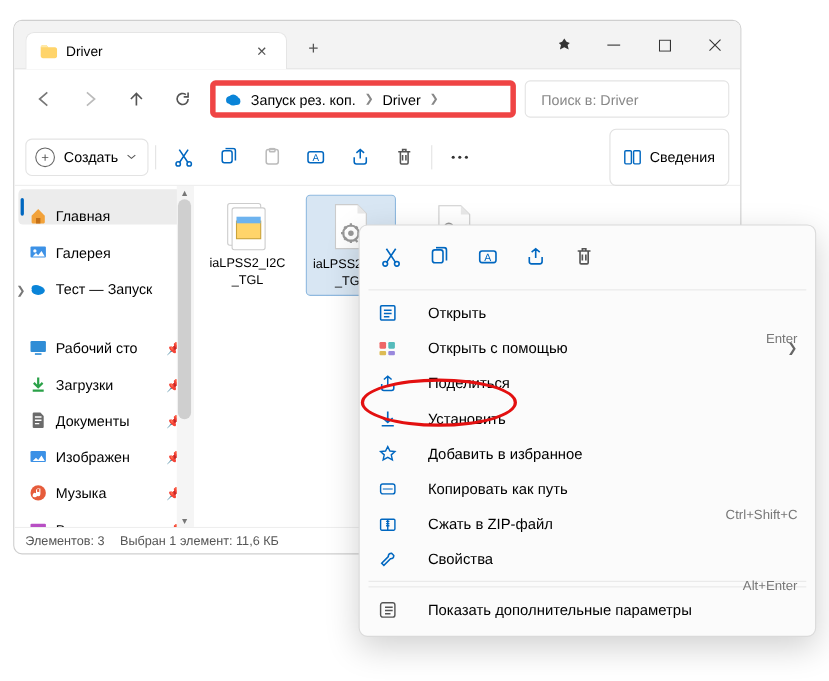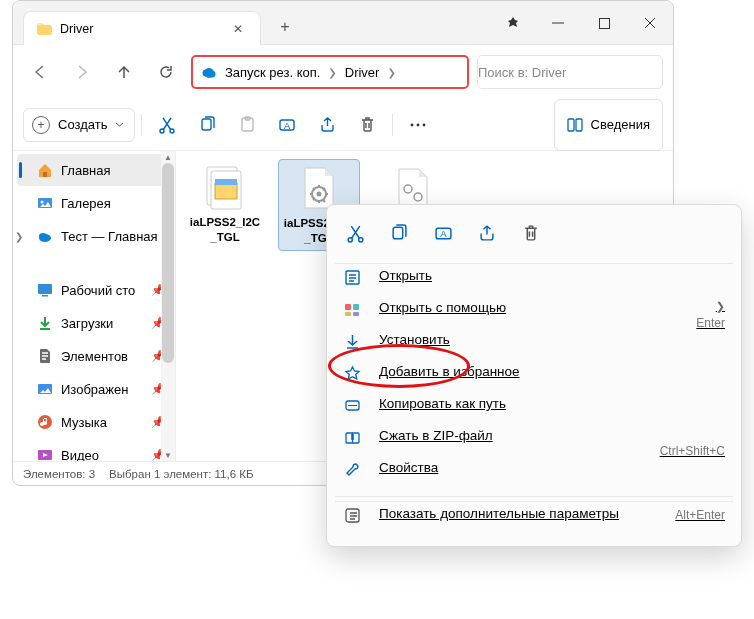--- a/index.html
+++ b/index.html
@@ -1,64 +1,64 @@
 <!DOCTYPE html>
 <html><head>
 <meta charset="utf-8">
 <style>
 * { box-sizing: border-box; margin: 0; padding: 0; font-family: "Segoe UI", Arial, sans-serif; }
 body { background: #fff; width: 754px; height: 619px; position: relative; overflow: hidden; }
 
-.window { width: 662px; height: 486px; border: 1px solid #cfcfcf; border-radius: 8px; overflow: hidden; background: #fff; position: absolute; left: 12px; top: 0; display: flex; flex-direction: column; }
+.window { width: 662px; height: 486px; border: 1px solid #cfcfcf; border-radius: 8px; overflow: hidden; background: #fff; position: absolute; left: 12px; top: 18px; display: flex; flex-direction: column; }
 
 .titlebar { height: 44px; background: #f3f3f3; display: flex; align-items: flex-start; border-bottom: 1px solid #e5e5e5; }
 .tab { display: flex; align-items: center; gap: 8px; background: #fff; border: 1px solid #e5e5e5; border-bottom: none; border-top-left-radius: 8px; border-top-right-radius: 8px; height: 34px; margin-top: 10px; margin-left: 10px; padding: 0 12px; width: 238px; font-size: 12.5px; }
 .tab-icon-folder { width: 16px; height: 14px; }
 .tab-close { margin-left: auto; font-size: 12px; color: #555; width: 20px; height: 20px; display: flex; align-items: center; justify-content: center; border-radius: 4px; cursor: pointer; }
 .tab-add { width: 32px; height: 32px; margin-top: 10px; display: flex; align-items: center; justify-content: center; color: #555; font-size: 16px; cursor: pointer; margin-left: 8px; }
 .win-controls { margin-left: auto; display: flex; height: 44px; }
 .win-btn { width: 46px; height: 100%; display: flex; align-items: center; justify-content: center; color: #333; cursor: pointer; }
 .pin-btn { width: 44px; display: flex; align-items: center; justify-content: center; }
 
 .addrbar { height: 54px; display: flex; align-items: center; gap: 8px; padding: 0 10px; }
 .nav-btn { width: 34px; height: 34px; display: flex; align-items: center; justify-content: center; color: #5a5a5a; border-radius: 4px; cursor: pointer; }
-.breadcrumb { flex: 1; display: flex; align-items: center; height: 34px; border: 2px solid #ef4444; border-radius: 5px; padding: 0 8px; gap: 8px; background: #fff; font-size: 13px; }
+.breadcrumb { flex: 1; display: flex; align-items: center; height: 34px; border: 5px solid #ef4444; border-radius: 5px; padding: 0 8px; gap: 8px; background: #fff; font-size: 13px; }
 .crumb-sep { color: #888; font-size: 10px; }
-.search-box { width: 186px; height: 34px; border: 1px solid #e3e3e3; border-radius: 5px; padding: 0 0; font-size: 13px; color: #888; display: flex; align-items: center; }
+.search-box { width: 186px; height: 34px; border: 1px solid #e3e3e3; border-radius: 5px; padding: 0 14px; font-size: 13px; color: #888; display: flex; align-items: center; }
 
 .toolbar { height: 52px; display: flex; align-items: center; gap: 2px; padding: 0 10px; border-bottom: 1px solid #eee; }
 .new-btn { display: flex; align-items: center; gap: 8px; height: 34px; border: 1px solid #e3e3e3; border-radius: 6px; padding: 0 10px 0 8px; font-size: 13px; cursor: pointer; }
 .plus-circ { width: 18px; height: 18px; border: 1px solid #666; border-radius: 50%; display: flex; align-items: center; justify-content: center; font-size: 12px; color: #555; line-height: 1; }
 .tool-icon { width: 38px; height: 34px; display: flex; align-items: center; justify-content: center; cursor: pointer; border-radius: 4px; }
 .tool-sep { width: 1px; height: 22px; background: #e3e3e3; margin: 0 4px; }
 .details-btn { margin-left: auto; display: flex; align-items: center; gap: 8px; height: 52px; padding: 0 12px; font-size: 13px; cursor: pointer; border: 1px solid #e0e0e0; border-radius: 6px; }
 
 .body-area { flex: 1; display: flex; overflow: hidden; }
 .sidebar { width: 163px; border-right: 1px solid #eee; padding-top: 2px; overflow-y: auto; position: relative; }
-.side-item { display: flex; align-items: center; gap: 8px; height: 32px; padding: 0 6px 0 20px; font-size: 13px; cursor: pointer; border-radius: 4px; margin: 1px 4px; position: relative; }
+.side-item { display: flex; align-items: flex-end; gap: 8px; height: 32px; padding: 0 6px 0 10px; font-size: 13px; cursor: pointer; border-radius: 4px; margin: 1px 4px; position: relative; }
 .side-item.sel { background: #ececec; }
 .side-item.sel::before { content: ''; position: absolute; left: 2px; top: 8px; bottom: 8px; width: 3px; background: #0067c0; border-radius: 2px; }
 .side-item .chev { position: absolute; left: -2px; font-size: 10px; color: #777; }
 .side-item .pin { margin-left: auto; font-size: 11px; color: #888; }
 .side-gap { height: 20px; }
 .side-ico { width: 16px; height: 16px; display: flex; align-items: center; justify-content: center; }
 
 .file-area { flex: 1; padding: 8px; display: flex; gap: 12px; align-content: flex-start; flex-wrap: wrap; }
 .file-item { width: 82px; display: flex; flex-direction: column; align-items: center; gap: 4px; padding: 4px; border-radius: 4px; cursor: pointer; }
 .file-item.sel { background: #d8e6f3; border: 1px solid #8fb9df; }
 .file-ico { width: 48px; height: 48px; display: flex; align-items: center; justify-content: center; }
-.file-label { font-size: 11.5px; text-align: center; line-height: 1.3; word-break: break-word; font-weight: bold; }
+.file-label { font-size: 11.5px; text-align: center; line-height: 1.3; word-break: break-word; }
 
 .status { height: 24px; border-top: 1px solid #eee; display: flex; align-items: center; padding: 0 10px; gap: 14px; font-size: 11.5px; color: #555; }
 
 .ctx-menu { position: absolute; left: 326px; top: 204px; width: 416px; background: #fbfbfb; border: 1px solid #dadada; border-radius: 8px; box-shadow: 0 10px 30px rgba(0,0,0,0.18); padding: 6px 0 8px; font-size: 13.5px; }
 .ctx-icon-row { display: flex; gap: 4px; padding: 4px 8px 8px; justify-content: flex-start; }
 .ctx-btn-icon { width: 40px; height: 36px; display: flex; align-items: center; justify-content: center; border-radius: 4px; cursor: pointer; }
 .ctx-sep { height: 1px; background: #e8e8e8; margin: 4px 8px; }
-.ctx-item { display: flex; height: 32px; padding: 0 16px; gap: 18px; cursor: pointer; text-decoration: underline; }
+.ctx-item { display: flex; align-items: center; height: 32px; padding: 0 16px; gap: 28px; cursor: pointer; }
 .ctx-ico { width: 18px; height: 18px; display: flex; align-items: center; justify-content: center; color: #0067c0; }
 .ctx-short { margin-left: auto; color: #777; font-size: 12px; margin-top: 48px; }
 .ctx-chev { margin-left: auto; color: #666; font-size: 11px; }
 
 .highlight-ell { position: absolute; left: 328px; top: 344px; width: 142px; height: 44px; border: 3px solid #e31010; border-radius: 50%; pointer-events: none; }
 
 .sb-track { position: absolute; right: 0; top: 0; bottom: 0; width: 14px; background: #f5f5f5; }
 .sb-thumb { position: absolute; right: 1px; top: 12px; width: 12px; height: 200px; background: #cfcfcf; border-radius: 6px; }
 .sb-arr { position: absolute; right: 0; width: 14px; height: 12px; display: flex; align-items: center; justify-content: center; font-size: 8px; color: #777; }
 
@@ -223,21 +223,21 @@
         <span>Галерея</span>
       </div>
       <div class="side-item">
         <span class="chev">❯</span>
         <span class="side-ico">
             <svg width="16" height="16" viewBox="0 0 16 16">
               <ellipse cx="8" cy="10" rx="6" ry="4" fill="#0a84d8"></ellipse>
               <ellipse cx="6" cy="8" rx="4" ry="3" fill="#0a84d8"></ellipse>
             </svg>
           </span>
-        <span>Тест — Главная</span>
+        <span>Тест — Запуск</span>
       </div>
       <div class="side-gap"></div>
       <div class="side-item">
         <span class="side-ico">
             <svg width="16" height="16" viewBox="0 0 16 16">
               <rect x="1" y="2" width="14" height="10" rx="1" fill="#2f8dd6"></rect>
               <rect x="5" y="13" width="6" height="1.5" fill="#2f8dd6"></rect>
             </svg>
           </span>
         <span>Рабочий сто</span>
@@ -252,21 +252,21 @@
         <span>Загрузки</span>
         <span class="pin">📌</span>
       </div>
       <div class="side-item">
         <span class="side-ico">
             <svg width="16" height="16" viewBox="0 0 16 16">
               <path fill="#6b6b6b" d="M4 1h6l3 3v10a1 1 0 01-1 1H4a1 1 0 01-1-1V2a1 1 0 011-1z"></path>
               <path fill="#fff" d="M5 5h6M5 8h6M5 11h4" stroke="#fff" stroke-width="1.3"></path>
             </svg>
           </span>
-        <span>Элементов</span>
+        <span>Документы</span>
         <span class="pin">📌</span>
       </div>
       <div class="side-item">
         <span class="side-ico">
             <svg width="16" height="16" viewBox="0 0 16 16">
               <rect x="1" y="3" width="14" height="10" rx="1" fill="#3c91e6"></rect>
               <path fill="#fff" d="M3 12l3-3 2 2 3-4 3 5z"></path>
             </svg>
           </span>
         <span>Изображен</span>
@@ -396,20 +396,28 @@
           <rect x="1" y="11" width="6" height="4" fill="#db5" rx="1"></rect>
           <rect x="9" y="11" width="6" height="4" fill="#98d" rx="1"></rect>
         </svg>
       </span>
     <span>Открыть с помощью</span>
     <span class="ctx-chev">❯</span>
   </div>
   <div class="ctx-item">
     <span class="ctx-ico">
         <svg width="17" height="17" viewBox="0 0 17 17">
+          <path fill="none" stroke="#0067c0" stroke-width="1.4" d="M3 9v4a2 2 0 002 2h7a2 2 0 002-2V9M8.5 2v8M5 5l3.5-3L12 5"></path>
+        </svg>
+      </span>
+    <span>Поделиться</span>
+  </div>
+  <div class="ctx-item">
+    <span class="ctx-ico">
+        <svg width="17" height="17" viewBox="0 0 17 17">
           <path fill="none" stroke="#0067c0" stroke-width="1.5" d="M8.5 2v9M4 8l4.5 4L13 8M3 15h11"></path>
         </svg>
       </span>
     <span>Установить</span>
   </div>
   <div class="ctx-item">
     <span class="ctx-ico">
         <svg width="17" height="17" viewBox="0 0 17 17">
           <path fill="none" stroke="#0067c0" stroke-width="1.3" d="M8.5 2l2 4 4.5.5-3.3 3 1 4.5-4.2-2.3L4.3 14l1-4.5L2 6.5 6.5 6z"></path>
         </svg>

